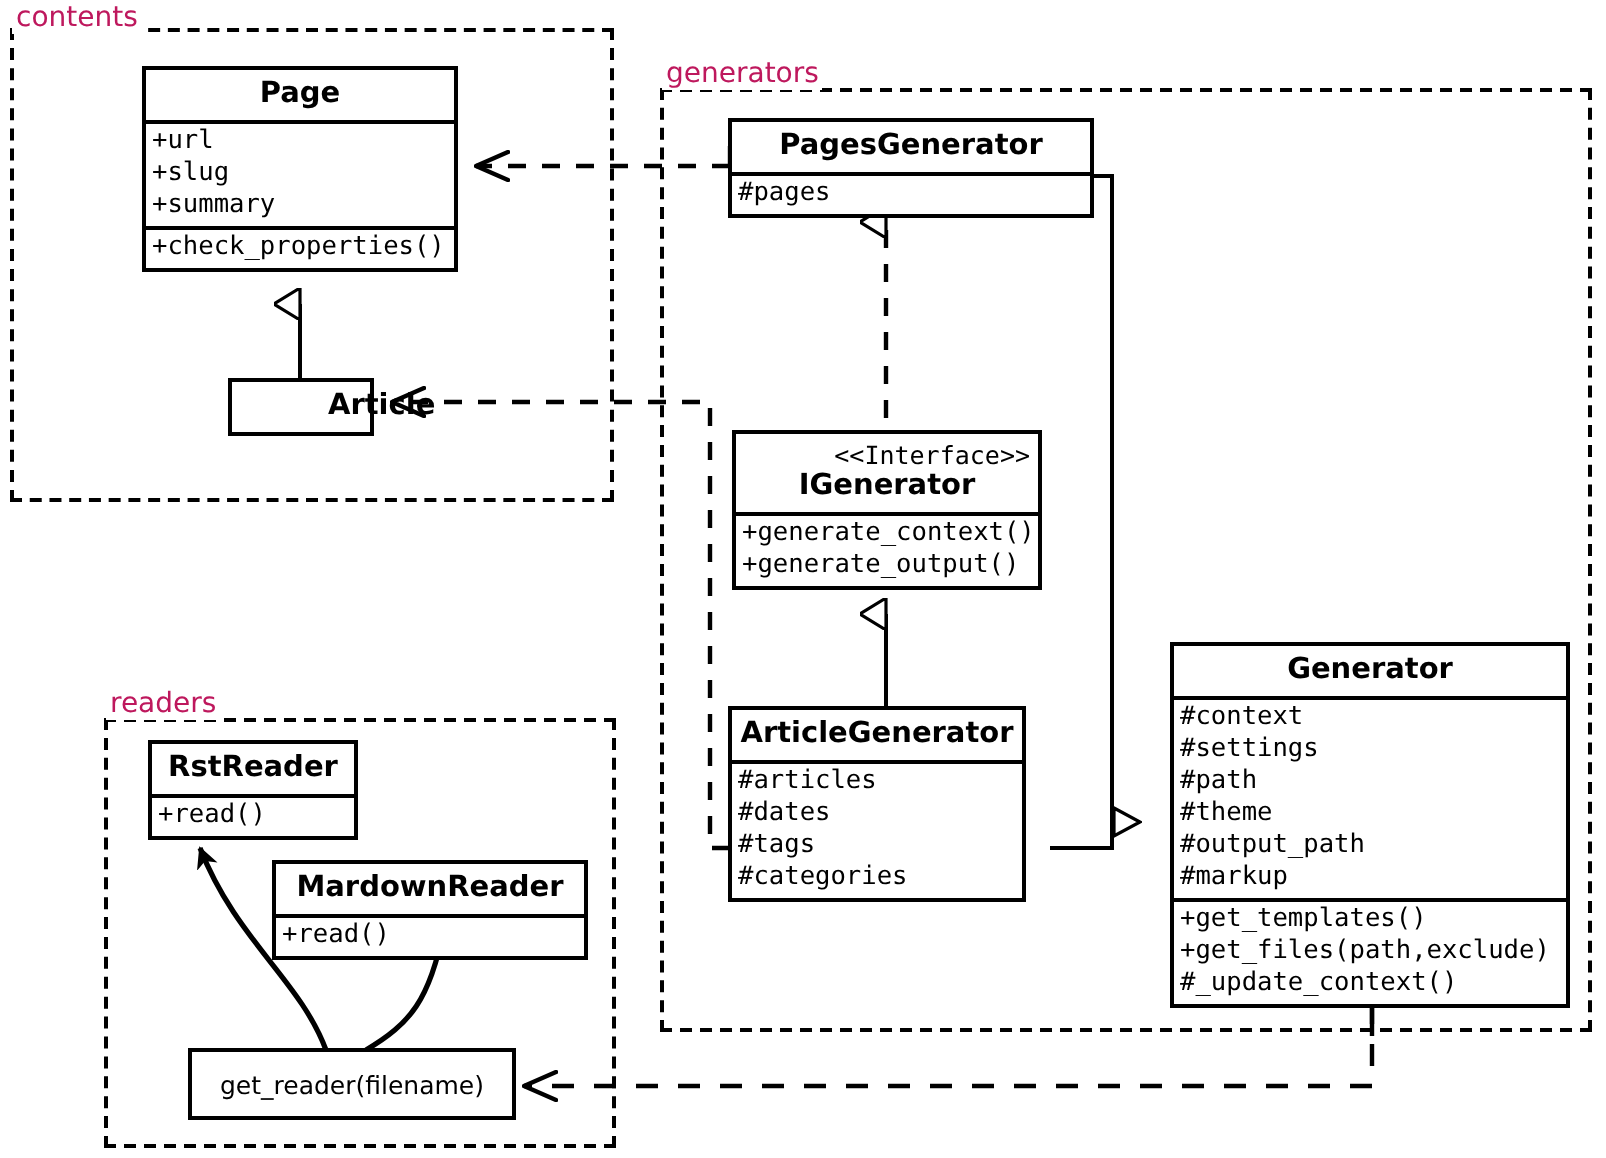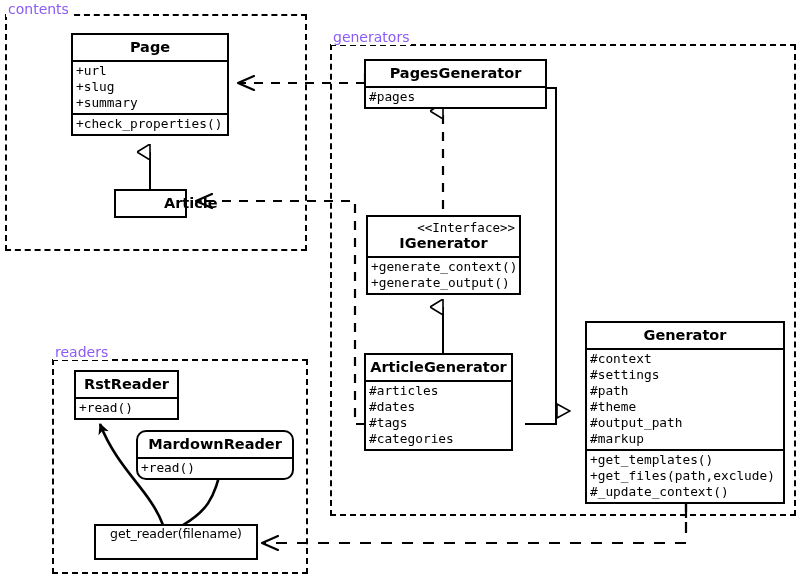--- a/index.html
+++ b/index.html
@@ -31,21 +31,21 @@
     border: 2px dashed #000;
     background: transparent;
   }
   .pkg-dashdot {
     border-style: dashed;
   }
   .pkg-label {
     position: absolute;
     font-family: "DejaVu Sans", sans-serif;
     font-size: 14px;
-    color: #8b5cf6;
+    color: #be185d;
     background: #ffffff;
     padding: 0 2px;
     white-space: nowrap;
     line-height: 15px;
   }
 
   
   .uclass {
     position: absolute;
     box-sizing: border-box;
@@ -86,20 +86,21 @@
     line-height: 16px;
     padding: 0 2px 0 3px;
     white-space: nowrap;
   }
   .plainbox {
     position: absolute;
     box-sizing: border-box;
     border: 2px solid #000;
     background: #ffffff;
     display: flex;
+    align-items: center;
     justify-content: center;
   }
   .plainbox .fnlabel {
     font-family: "DejaVu Sans", sans-serif;
     font-size: 12.5px;
     color: #000;
     white-space: nowrap;
   }
 </style>
 </head>
@@ -234,21 +235,21 @@
     </div>
   </div>
 
   <div class="uclass" style="left:74px; top:370px; width:105px;">
     <div class="title">RstReader</div>
     <div class="compartment first">
       <div class="member">+read()</div>
     </div>
   </div>
 
-  <div class="uclass" style="left:136px; top:430px; width:158px;border-radius:10px;">
+  <div class="uclass" style="left:136px; top:430px; width:158px;">
     <div class="title">MardownReader</div>
     <div class="compartment first">
       <div class="member">+read()</div>
     </div>
   </div>
 
   <div class="plainbox" style="left:94px; top:524px; width:164px; height:36px;">
     <span class="fnlabel">get_reader(filename)</span>
   </div>
 

